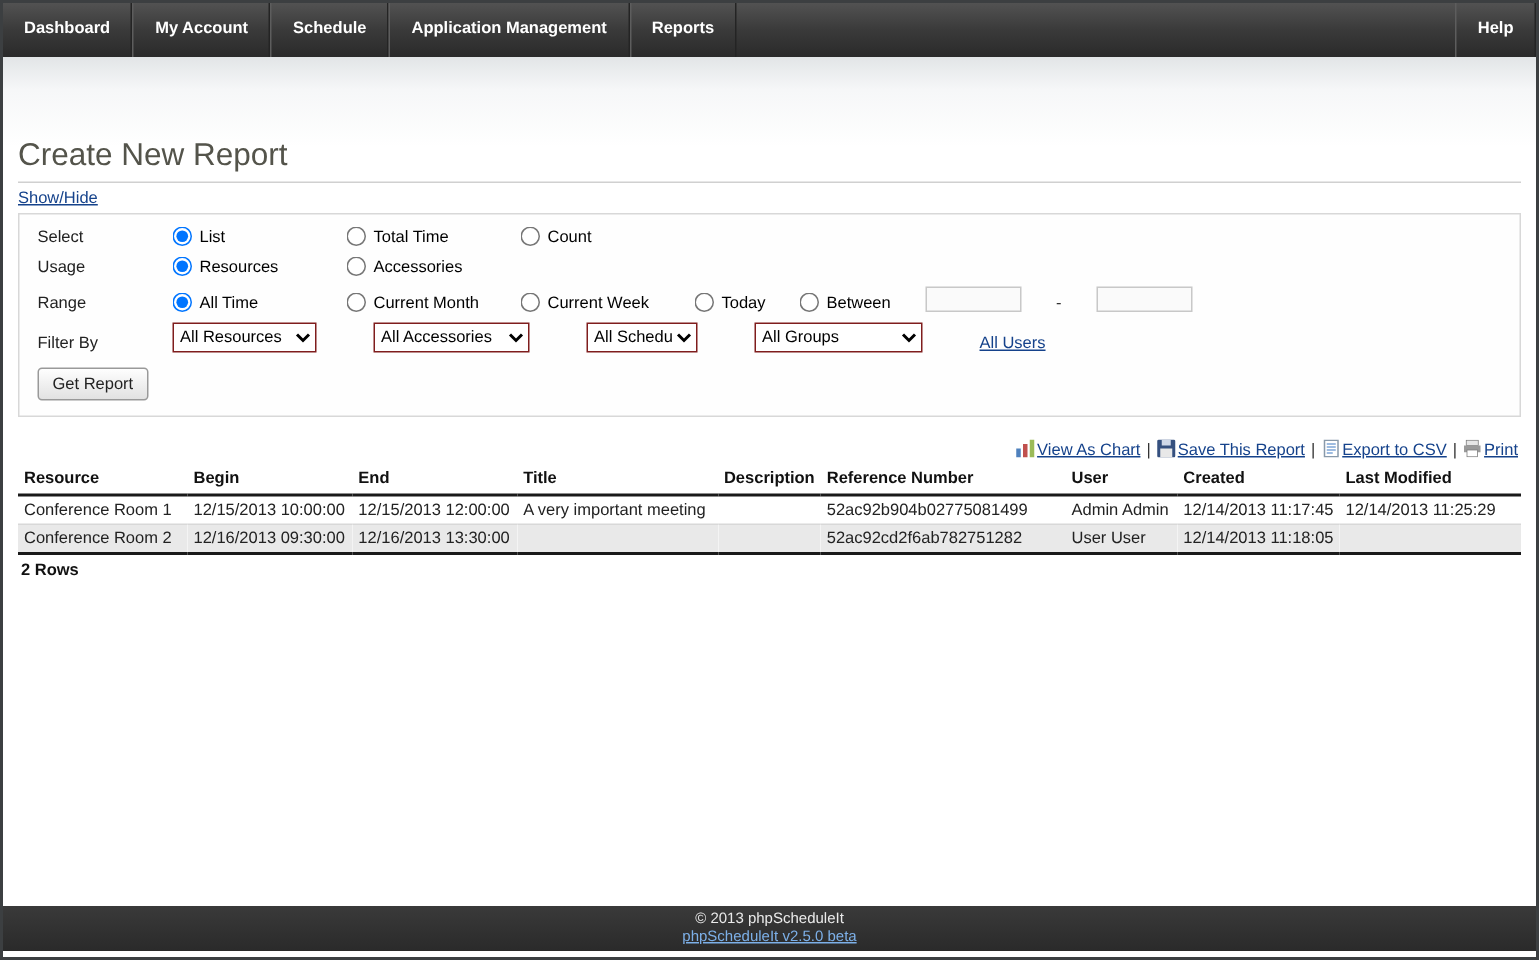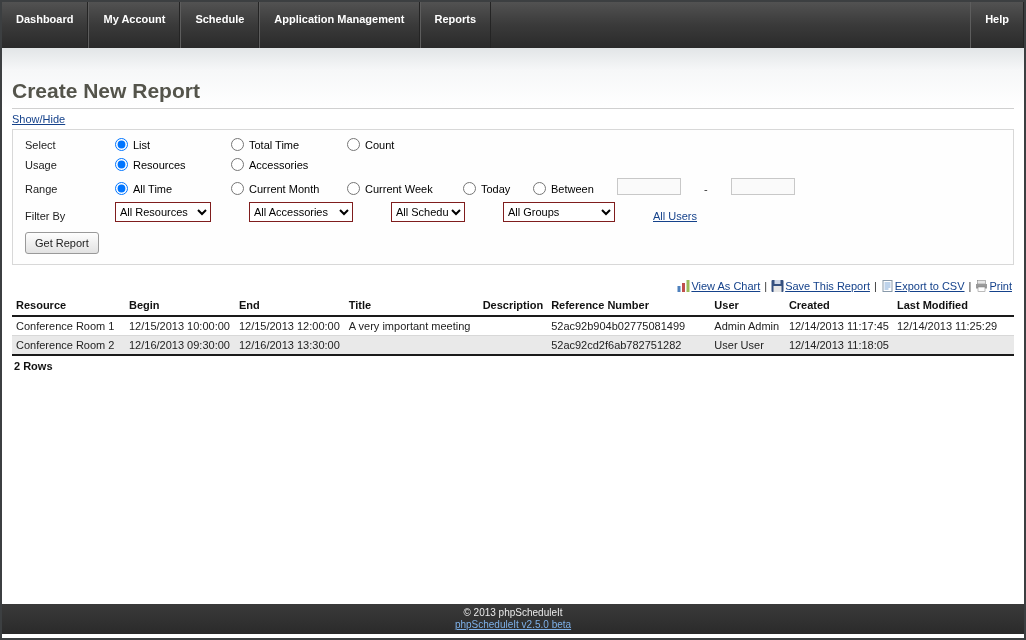--- a/index.html
+++ b/index.html
@@ -15,39 +15,39 @@
     background: linear-gradient(to bottom, #ffffff 0%, #f1f4f7 100%);
     padding: 0 12px 0 0;
   }
   .logo-wrap { display: flex; align-items: center; margin-left: 26px; }
   .logo-text { font-size: 31px; color: #676767; letter-spacing: 1px; font-weight: 300; }
   .logo-bird { width: 44px; height: 40px; margin-left: 6px; margin-top: 2px; }
   .account-box { text-align: right; font-size: 11px; color: #222; line-height: 1.5; padding-top: 2px; }
   .signout-link { color: #333; text-decoration: underline; cursor: pointer; display: inline-block; }
   
   .nav-bar {
-    height: 46px; display: flex; align-items: stretch; color: #fff;
+    height: 36px; display: flex; align-items: stretch; color: #fff;
     background: linear-gradient(to bottom, #525252 0%, #3a3a3a 50%, #2a2a2a 100%);
   }
   .nav-item {
     line-height: 34px; padding: 0 14px; font-size: 11px; font-weight: bold;
     border-right: 1px solid #242424; border-left: 1px solid #5d5d5d; cursor: pointer;
     white-space: nowrap;
   }
   .nav-item:first-child { border-left: none; }
   .nav-spacer { flex: 1; }
   
   .content {
     height: calc(640px - 4px - 50px - 34px);
     background: linear-gradient(to bottom, #e2e5e7 0px, #f6f7f8 22px, #ffffff 60px);
     position: relative;
   }
   .page-title {
-    margin: 0 10px; padding-top: 31px; padding-bottom: 5px;
-    font-size: 21px; font-weight: bold; color: #54544b;
+    margin: 0 10px; padding-top: 54px; padding-bottom: 5px;
+    font-size: 21px; font-weight: normal; color: #54544b;
     border-bottom: 1px solid #d0d0d0;
   }
   a { color: #15428b; }
   .show-hide { display: inline-block; margin: 4px 10px 2px; font-size: 11px; text-decoration: underline; cursor: pointer; }
   .report-form {
     margin: 2px 10px 0; border: 1px solid #d8d8d8; background: #fefefe;
     padding: 8px 12px 10px; font-size: 11px;
   }
   .form-row { display: flex; align-items: flex-end; margin-bottom: 7px; gap: 16px; }
   .form-label { width: 74px; color: #222; flex-shrink: 0; }

